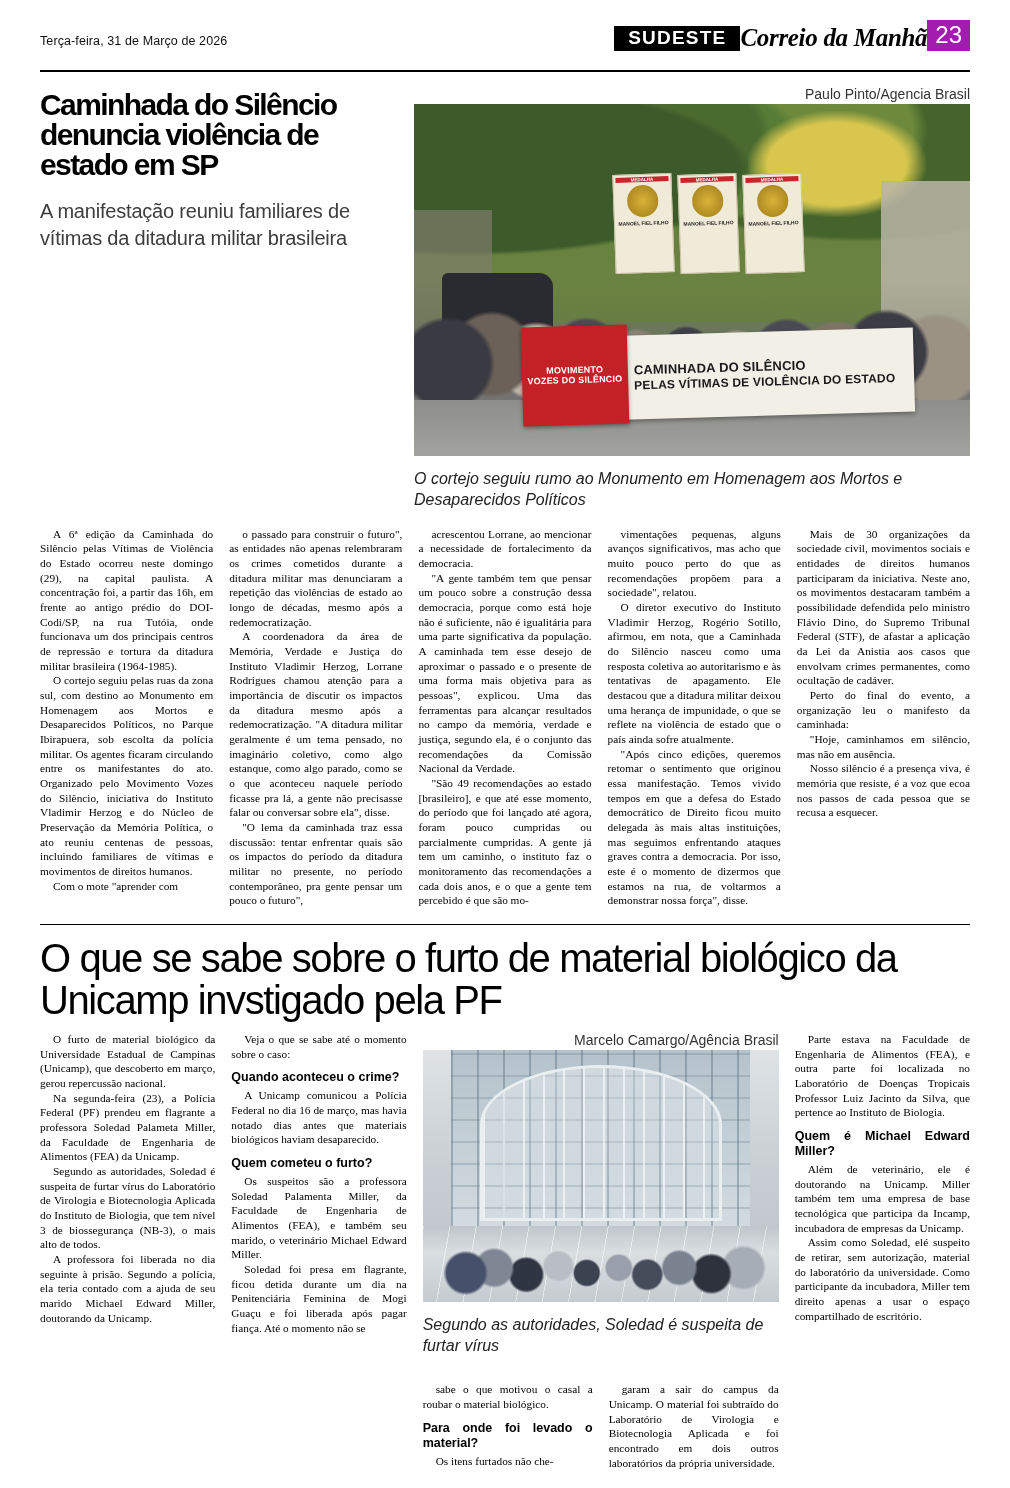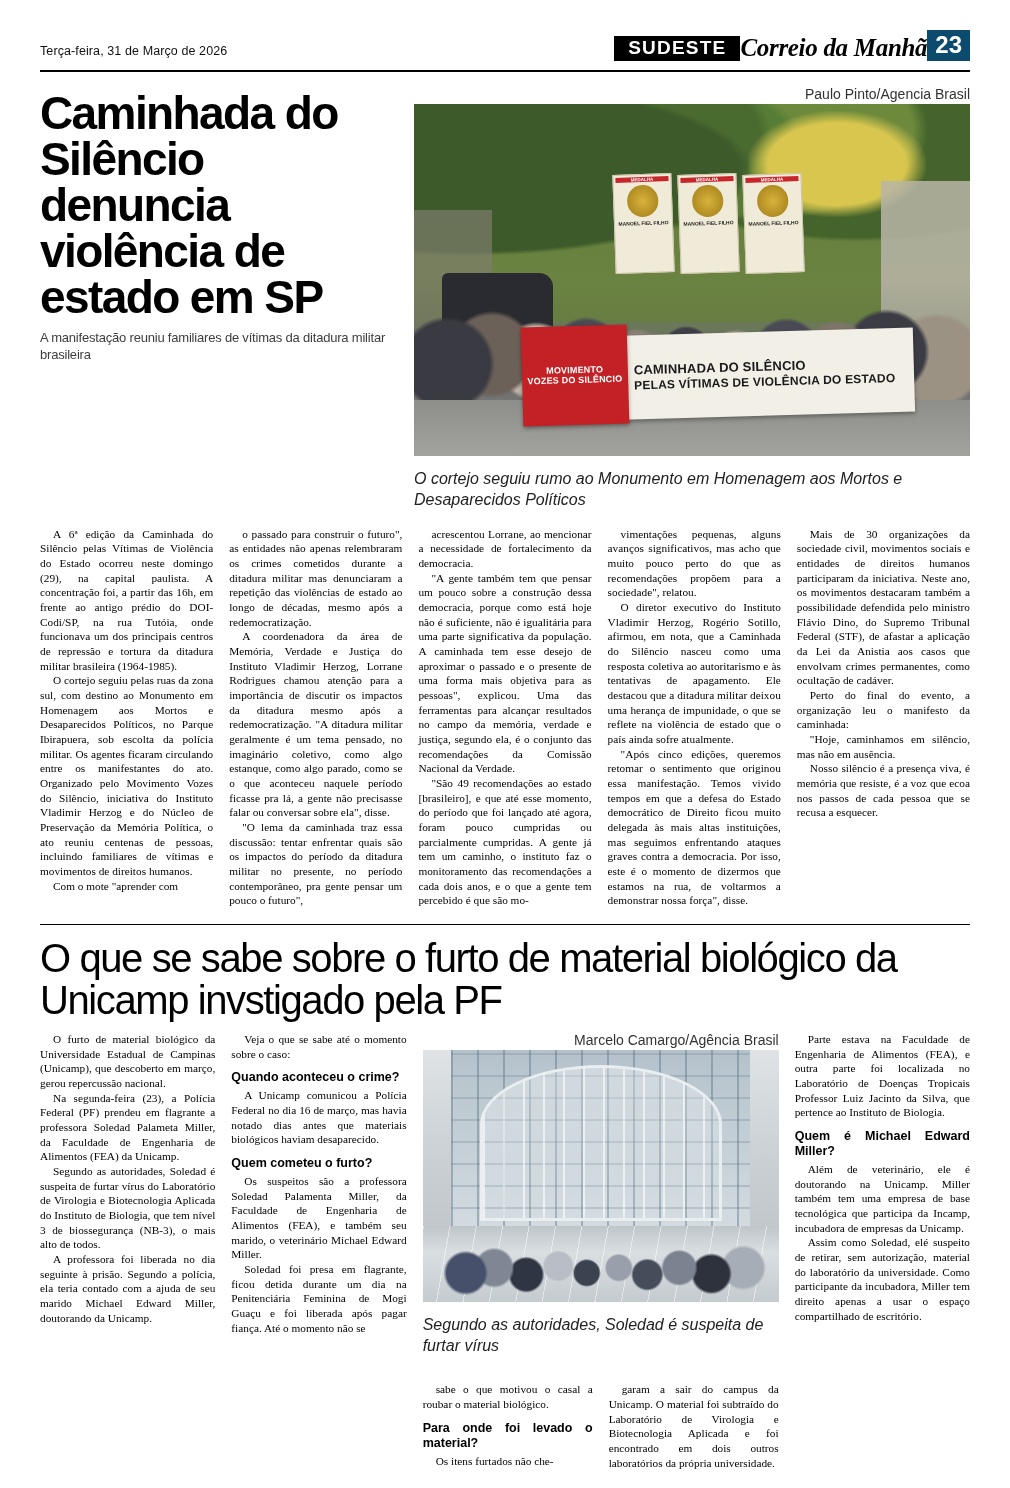--- a/index.html
+++ b/index.html
@@ -19,21 +19,21 @@
     padding: 38px 40px 20px 40px;
   }
 
   
   .masthead {
     display: flex;
     align-items: flex-end;
     justify-content: space-between;
     height: 34px;
     border-bottom: 2.5px solid #000;
-    padding-bottom: 9px;
+    padding-bottom: 19px;
   }
   .mast-date {
     font-family: "Liberation Sans", sans-serif;
     font-size: 12.5px;
     color: #111;
     letter-spacing: .1px;
     padding-bottom: 3px;
   }
   .mast-right {
     display: flex;
@@ -52,46 +52,46 @@
   .paper-name {
     font-family: "Liberation Serif", serif;
     font-weight: bold;
     font-style: italic;
     font-size: 25px;
     letter-spacing: -0.3px;
     line-height: 1;
     padding-bottom: 1px;
   }
   .page-num {
-    background: #0c4a6e;
+    background: #a21caf;
     color: #fff;
     font-family: "Liberation Sans", sans-serif;
-    font-weight: bold;
+    font-weight: normal;
     font-size: 24px;
     line-height: 1;
     padding: 3px 8px 4px 8px;
   }
 
   
   .a1 { display: flex; gap: 22px; margin-top: 14px; }
   .a1-left { width: 352px; }
   .headline {
     font-family: "Liberation Sans", sans-serif;
     font-weight: bold;
-    font-size: 46px;
+    font-size: 30px;
     line-height: 1.0;
     letter-spacing: -1.6px;
     margin: 4px 0 0 0;
   }
   .subhead {
     font-family: "Liberation Sans", sans-serif;
-    font-size: 13px;
+    font-size: 20px;
     line-height: 1.33;
     color: #3d3d3d;
-    margin-top: 9px;
+    margin-top: 18px;
     letter-spacing: -0.2px;
   }
   .a1-right { flex: 1; }
   .credit {
     font-family: "Liberation Sans", sans-serif;
     font-size: 14px;
     color: #333;
     text-align: right;
     margin-bottom: 2px;
   }

